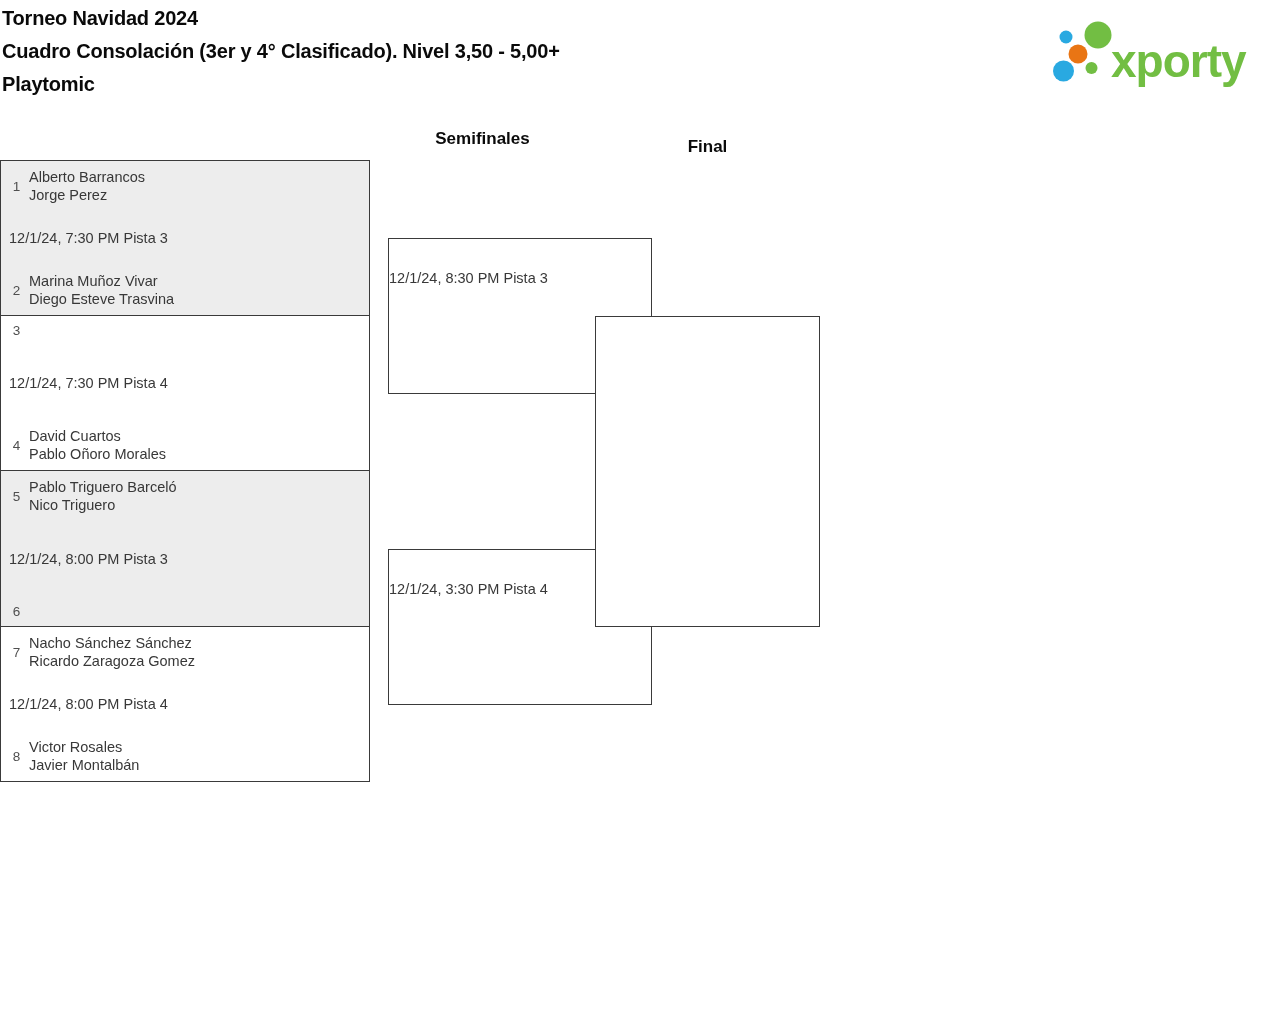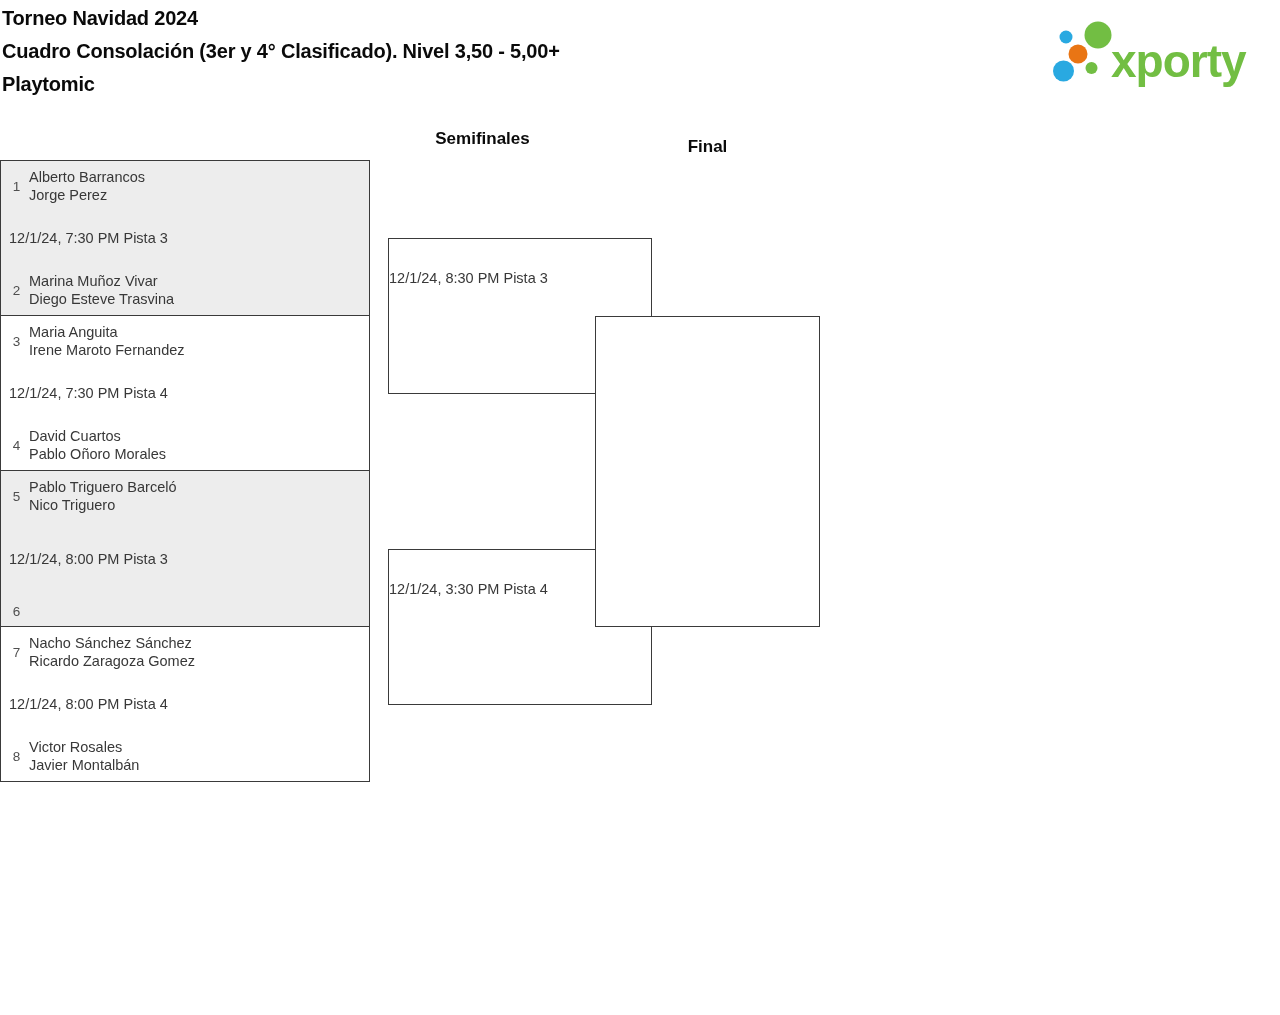--- a/index.html
+++ b/index.html
@@ -136,24 +136,20 @@
       <span class="names">
         <div>Marina Muñoz Vivar</div>
         <div>Diego Esteve Trasvina</div>
       </span>
     </div>
   </div>
 
   <div class="match qf qf2">
     <div class="team">
       <span class="seed">3</span>
-      <span class="names">
-        <div>Maria Anguita</div>
-        <div>Irene Maroto Fernandez</div>
-      </span>
     </div>
     <div class="sched">12/1/24, 7:30 PM Pista 4</div>
     <div class="team">
       <span class="seed">4</span>
       <span class="names">
         <div>David Cuartos</div>
         <div>Pablo Oñoro Morales</div>
       </span>
     </div>
   </div>

